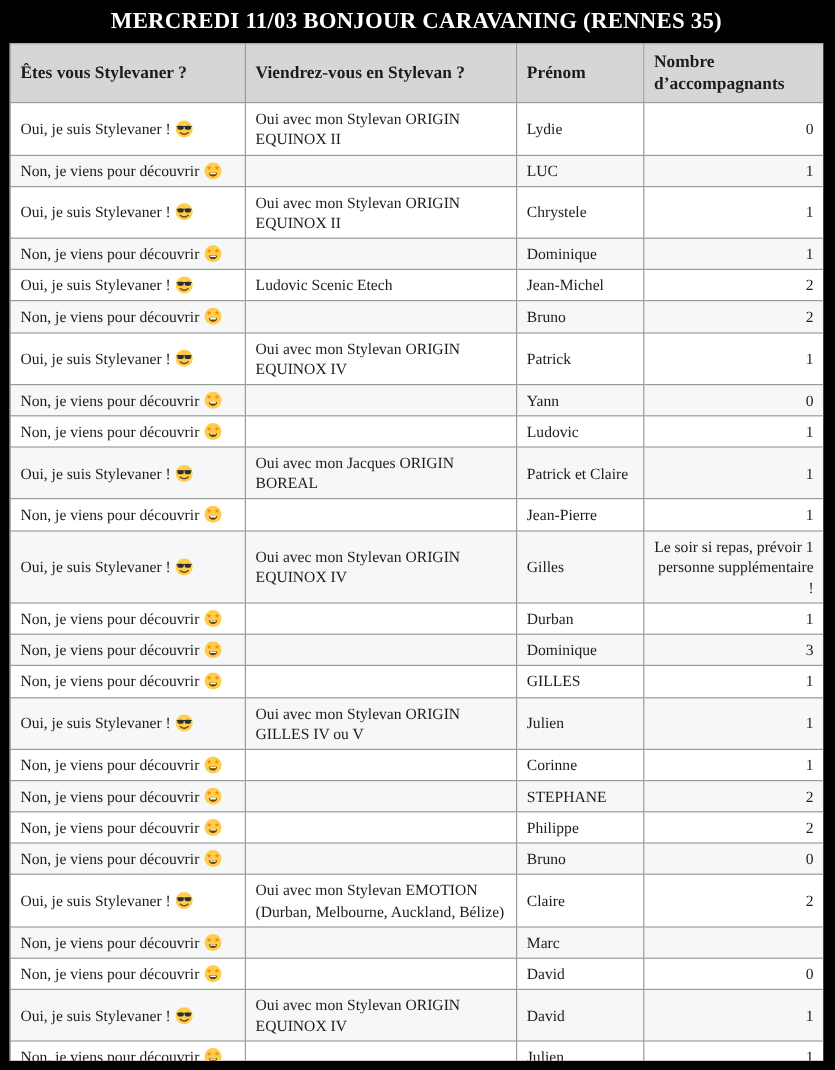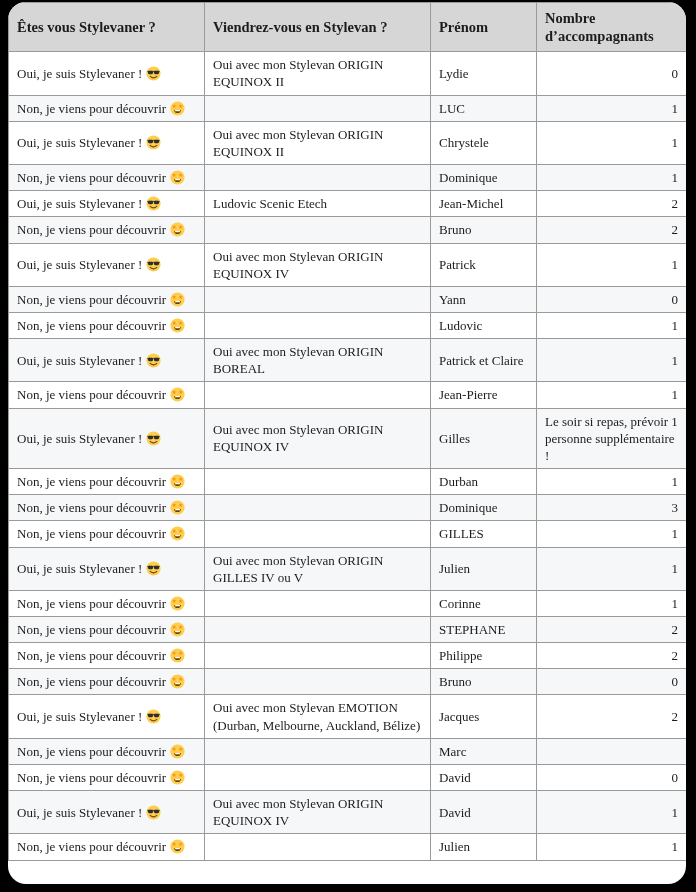--- a/index.html
+++ b/index.html
@@ -9,50 +9,51 @@
   }
   .frame{
     display:flex;flex-direction:column;height:892px;box-sizing:border-box;
     padding:2px 10px 8px 8px;background:#000;
   }
   .title{
     flex:0 0 auto;color:#fff;background:#000;text-align:center;
     font-weight:bold;font-size:19px;letter-spacing:.2px;
     padding:5px 0 7px;
   }
-  .sheet{flex:1 1 auto;background:#fff;overflow:hidden;border-radius:18px;}
+  .sheet{flex:1 1 auto;background:#fff;overflow:hidden;}
   table{
     width:100%;border-collapse:collapse;table-layout:fixed;
     font-size:13px;color:#1c1c1c;
   }
   col.c1{width:196px}
   col.c2{width:226px}
   col.c3{width:106px}
   col.c4{width:150px}
   th,td{
     border:1px solid #9a9a9a;vertical-align:middle;
     padding:4px 8px;line-height:1.32;overflow:hidden;
   }
   th{
     background:#d6d6d6;text-align:left;font-weight:bold;font-size:14.5px;
     padding:6px 8px;line-height:1.25;
   }
   tr.stripe td{background:#f6f7f8;}
   td.c1{white-space:nowrap;padding-right:4px;}
   td.c4{text-align:right;}
-  td.c4.note{text-align:left;}
+  td.c4.note{text-align:right;}
   .emoji{
     display:inline-block;width:15px;height:15px;vertical-align:-3px;margin-left:4px;
   }
   .emoji svg{display:block;width:15px;height:15px;}
 </style>
 </head>
 <body>
 
 <div class="frame">
+  <div class="title">MERCREDI 11/03 BONJOUR CARAVANING (RENNES 35)</div>
   <div class="sheet">
     <table>
       <colgroup>
           <col class="c1">
           <col class="c2">
           <col class="c3">
           <col class="c4">
         </colgroup>
       <thead>
         <tr>
@@ -181,21 +182,21 @@
   </tr>
 
   <tr class="stripe">
     <td class="c1"><span>Oui, je suis Stylevaner !</span><span class="emoji"><svg id="sunglasses-face-icon" viewBox="0 0 36 36" xmlns="http://www.w3.org/2000/svg">
     <circle cx="18" cy="18" r="17" fill="#ffcc4d"></circle>
     <path d="M3 13 h30" stroke="#292f33" stroke-width="2"></path>
     <rect x="4.5" y="11.5" width="12.5" height="8" rx="3.5" fill="#292f33"></rect>
     <rect x="19" y="11.5" width="12.5" height="8" rx="3.5" fill="#292f33"></rect>
     <path d="M10 25 q8 7 16 0" stroke="#66471b" stroke-width="2.6" fill="none" stroke-linecap="round"></path>
   </svg></span></td>
-    <td class="c2">Oui avec mon Stylevan ORIGIN BOREAL</td>
+    <td class="c2">Oui avec mon Jacques ORIGIN BOREAL</td>
     <td class="c3">Patrick et Claire</td>
     <td class="c4">1</td>
   </tr>
 
   <tr>
     <td class="c1"><span>Non, je viens pour découvrir</span><span class="emoji"><svg id="star-struck-face-icon" viewBox="0 0 36 36" xmlns="http://www.w3.org/2000/svg">
     <circle cx="18" cy="18" r="17" fill="#ffcc4d"></circle>
     <text x="10.2" y="16.5" font-size="13" text-anchor="middle" fill="#f4900c">★</text>
     <text x="25.8" y="16.5" font-size="13" text-anchor="middle" fill="#f4900c">★</text>
     <path d="M10 21.5 a8 7.5 0 0 0 16 0 z" fill="#664500"></path>
@@ -325,21 +326,21 @@
 
   <tr>
     <td class="c1"><span>Oui, je suis Stylevaner !</span><span class="emoji"><svg id="sunglasses-face-icon" viewBox="0 0 36 36" xmlns="http://www.w3.org/2000/svg">
     <circle cx="18" cy="18" r="17" fill="#ffcc4d"></circle>
     <path d="M3 13 h30" stroke="#292f33" stroke-width="2"></path>
     <rect x="4.5" y="11.5" width="12.5" height="8" rx="3.5" fill="#292f33"></rect>
     <rect x="19" y="11.5" width="12.5" height="8" rx="3.5" fill="#292f33"></rect>
     <path d="M10 25 q8 7 16 0" stroke="#66471b" stroke-width="2.6" fill="none" stroke-linecap="round"></path>
   </svg></span></td>
     <td class="c2">Oui avec mon Stylevan EMOTION (Durban, Melbourne, Auckland, Bélize)</td>
-    <td class="c3">Jacques</td>
+    <td class="c3">Claire</td>
     <td class="c4">2</td>
   </tr>
 
   <tr class="stripe">
     <td class="c1"><span>Non, je viens pour découvrir</span><span class="emoji"><svg id="star-struck-face-icon" viewBox="0 0 36 36" xmlns="http://www.w3.org/2000/svg">
     <circle cx="18" cy="18" r="17" fill="#ffcc4d"></circle>
     <text x="10.2" y="16.5" font-size="13" text-anchor="middle" fill="#f4900c">★</text>
     <text x="25.8" y="16.5" font-size="13" text-anchor="middle" fill="#f4900c">★</text>
     <path d="M10 21.5 a8 7.5 0 0 0 16 0 z" fill="#664500"></path>
     <rect x="12" y="21.8" width="12" height="2.6" rx="1.2" fill="#ffffff"></rect>

